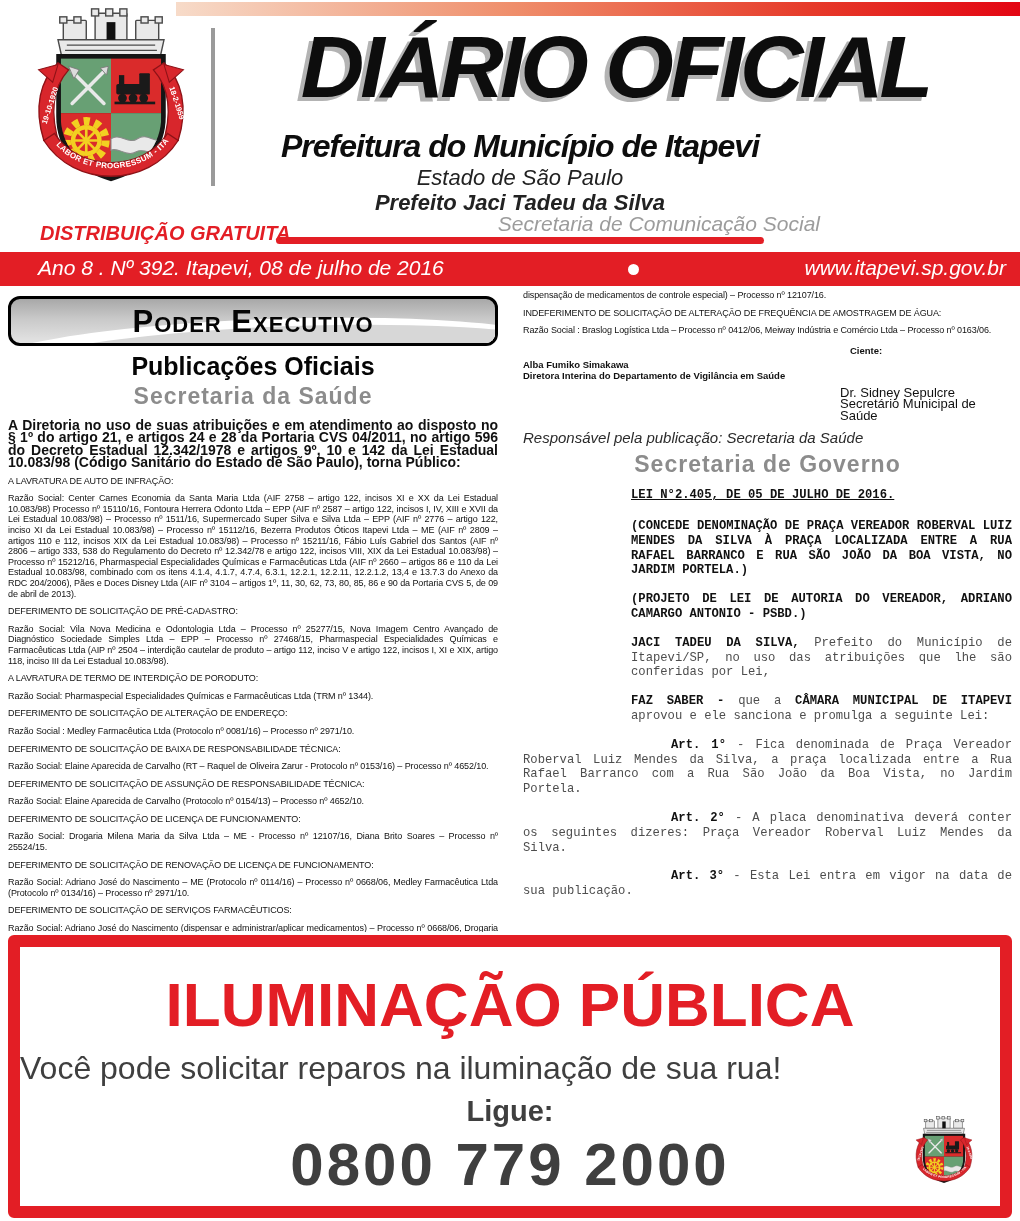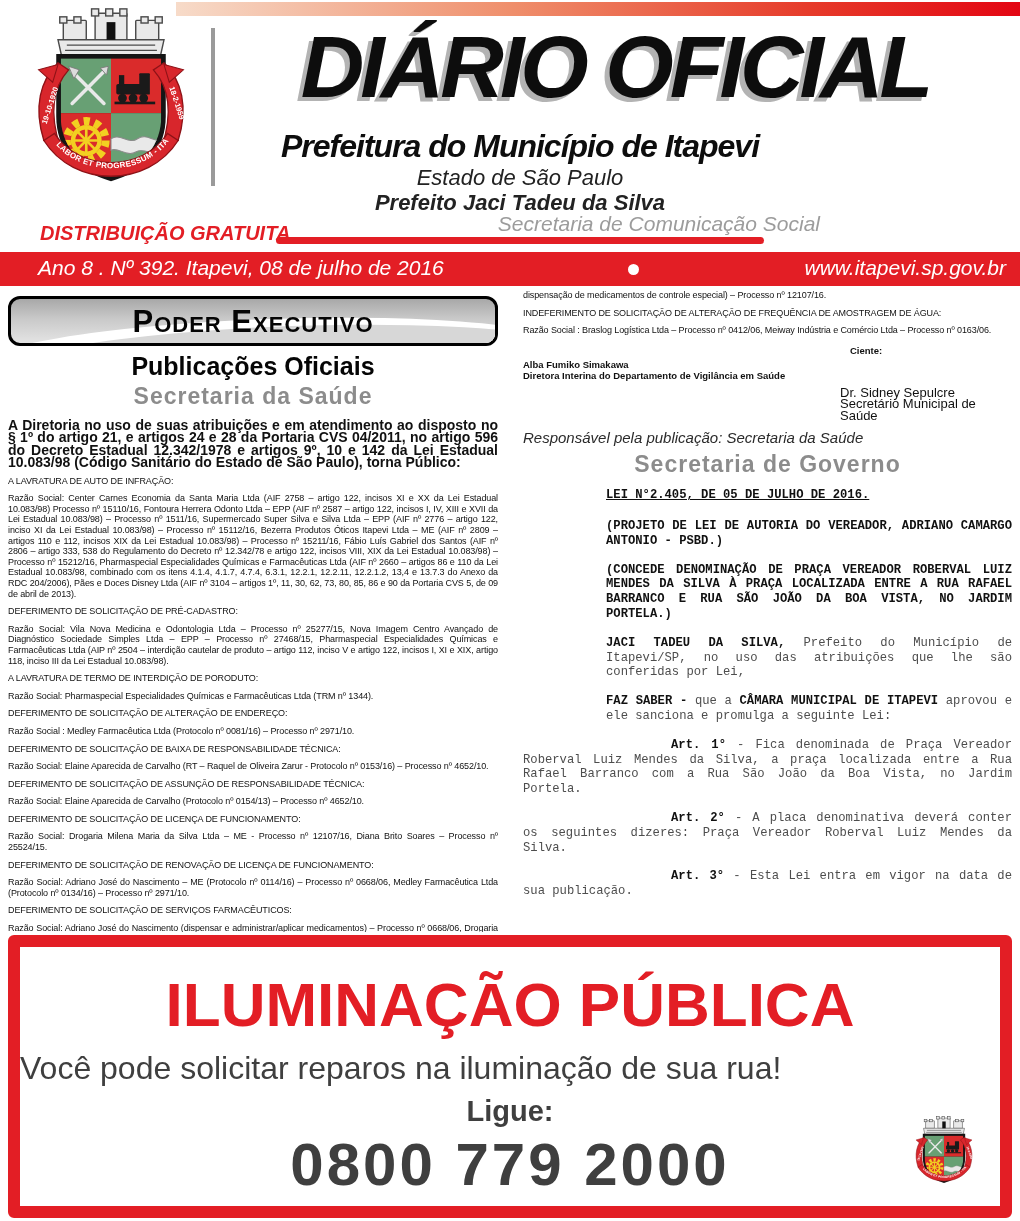--- a/index.html
+++ b/index.html
@@ -58,21 +58,21 @@
   
   .ciente { font-size:9.5px; font-weight:bold; margin:9px 0 3px 327px; }
   .sig-left  { font-size:9.5px; font-weight:bold; line-height:11.5px; margin-bottom:5px; }
   .sig-right { font-size:13px; font-weight:normal; line-height:11.5px; margin-left:317px; margin-bottom:8px; }
   .responsible { text-align:left; font-size:15px; font-style:italic; color:#2b2b2b; margin:4px 0 5px; }
   .gov-title { text-align:center; font-size:23px; font-weight:bold; color:#8c8c8c; letter-spacing:1px; margin:2px 0 10px; }
 
   .law { font-family:"Liberation Mono","DejaVu Sans Mono",monospace; font-size:12.2px;
          line-height:14.8px; color:#4d4d4d; }
   .law b { color:#111; }
-  .law-ind { margin-left:83px; text-align:justify; margin-bottom:14px; }
+  .law-ind { margin-left:108px; text-align:justify; margin-bottom:14px; }
   .law-title { font-weight:bold; color:#111; text-decoration:underline; white-space:nowrap; margin-bottom:16px; }
   .law-bold { font-weight:bold; color:#111; }
   .law-art { text-indent:148px; text-align:justify; margin-bottom:14px; }
 
   
   .ad { position:absolute; left:8px; top:935px; width:1004px; height:283px;
         border:12px solid #e31e25; border-radius:6px; background:#fff; }
   .ad-title { text-align:center; font-size:62px; font-weight:bold; color:#e31e25;
               letter-spacing:0; margin-top:22px; white-space:nowrap; }
   .ad-line1 { font-size:32px; color:#3f3f3f; margin-top:10px; white-space:nowrap; }
@@ -220,22 +220,22 @@
   <div class="sig-right">
     <div>Dr. Sidney Sepulcre</div>
     <div>Secretário Municipal de Saúde</div>
   </div>
 
   <div class="responsible">Responsável pela publicação: Secretaria da Saúde</div>
   <div class="gov-title">Secretaria de Governo</div>
 
   <div class="law">
     <p class="law-ind law-title">LEI N°2.405, DE 05 DE JULHO DE 2016.</p>
+    <p class="law-ind law-bold">(CONCEDE DENOMINAÇÃO DE PRAÇA VEREADOR ROBERVAL LUIZ MENDES DA SILVA À PRAÇA LOCALIZADA ENTRE A RUA RAFAEL BARRANCO E RUA SÃO JOÃO DA BOA VISTA, NO JARDIM PORTELA.)</p>
     <p class="law-ind law-bold">(PROJETO DE LEI DE AUTORIA DO VEREADOR, ADRIANO CAMARGO ANTONIO - PSBD.)</p>
-    <p class="law-ind law-bold">(CONCEDE DENOMINAÇÃO DE PRAÇA VEREADOR ROBERVAL LUIZ MENDES DA SILVA À PRAÇA LOCALIZADA ENTRE A RUA RAFAEL BARRANCO E RUA SÃO JOÃO DA BOA VISTA, NO JARDIM PORTELA.)</p>
     <p class="law-ind"><b>JACI TADEU DA SILVA,</b><span> Prefeito do Município de Itapevi/SP, no uso das atribuições que lhe são conferidas por Lei,</span></p>
     <p class="law-ind"><b>FAZ SABER -</b><span> que a </span><b>CÂMARA MUNICIPAL DE ITAPEVI</b><span> aprovou e ele sanciona e promulga a seguinte Lei:</span></p>
     <p class="law-art"><b>Art. 1°</b><span> - Fica denominada de Praça Vereador Roberval Luiz Mendes da Silva, a praça localizada entre a Rua Rafael Barranco com a Rua São João da Boa Vista, no Jardim Portela.</span></p>
     <p class="law-art"><b>Art. 2°</b><span> - A placa denominativa deverá conter os seguintes dizeres: Praça Vereador Roberval Luiz Mendes da Silva.</span></p>
     <p class="law-art"><b>Art. 3°</b><span> - Esta Lei entra em vigor na data de sua publicação.</span></p>
   </div>
 </div>
 
 <div class="ad">
   <div class="ad-title">ILUMINAÇÃO PÚBLICA</div>

